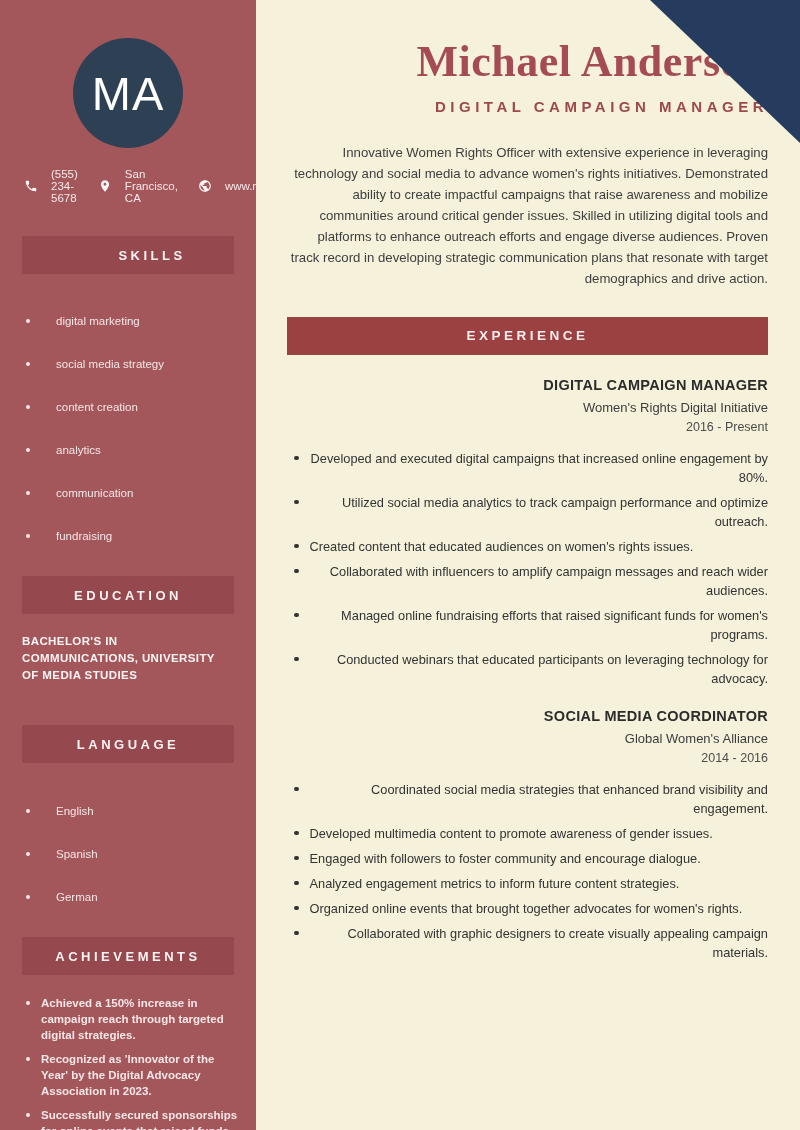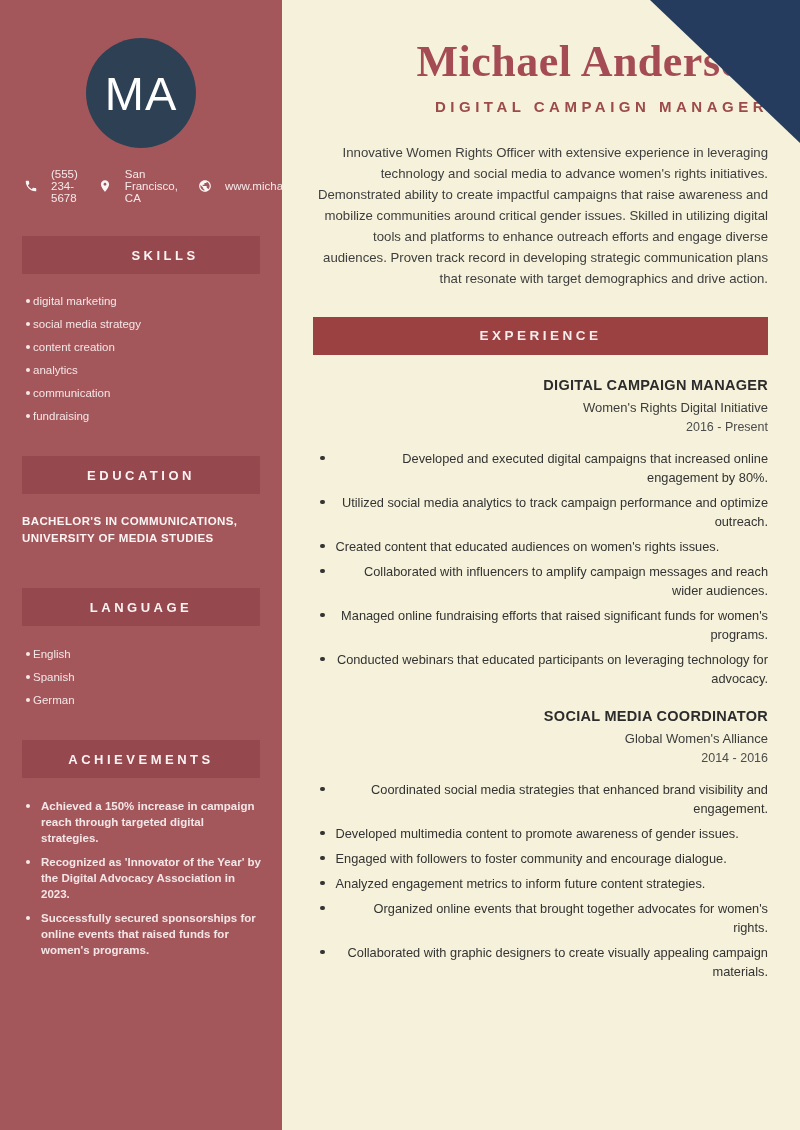--- a/index.html
+++ b/index.html
@@ -10,40 +10,40 @@
     --corner-navy:#253c5e;
     --avatar-bg:#2e4154;
     --name-color:#a54b53;
     --title-color:#9c4a4a;
   }
   *{margin:0;padding:0;box-sizing:border-box;}
   body{font-family:"Liberation Sans","DejaVu Sans",sans-serif;background:#fff;}
   .page{width:800px;height:1130px;display:flex;overflow:hidden;position:relative;}
 
   
-  .sidebar{width:282px;flex-shrink:0;background:var(--sidebar-bg);color:#f2e3e4;}
+  .sidebar{width:256px;flex-shrink:0;background:var(--sidebar-bg);color:#f2e3e4;}
   .avatar{width:110px;height:110px;border-radius:50%;background:var(--avatar-bg);
           margin:38px auto 0;display:flex;align-items:center;justify-content:center;}
   .avatar-initials{color:#fff;font-size:47px;font-weight:500;letter-spacing:1px;}
 
   .contact{list-style:none;margin-top:30px;padding:0 18px 0 24px;display:flex;gap:20px;}
   .contact-item{display:flex;align-items:center;gap:13px;height:16px;font-size:11.5px;color:#f6e9ea;}
   .cicon{width:14px;height:14px;flex-shrink:0;display:flex;}
   .cicon svg{width:14px;height:14px;fill:#fdf6f6;}
 
   .side-header{margin:0 22px;height:38px;background:var(--sidebar-box);
                display:flex;align-items:center;justify-content:center;
                font-size:13px;font-weight:bold;letter-spacing:3.5px;color:#fdf3f3;}
   .skills .side-header{margin-top:42px;padding-left:48px;}
   .education .side-header{margin-top:33px;}
   .language .side-header{margin-top:41px;}
   .achievements .side-header{margin-top:33px;}
 
   .side-list{list-style:none;margin:20px 20px 0 26px;display:flex;flex-direction:column;gap:9px;font-size:11.5px;}
-  .side-list li{display:flex;gap:3px;align-items:flex-start;min-height:14px;line-height:14px;color:#f4e6e7;}
+  .side-list li{display:flex;gap:26px;align-items:flex-start;min-height:14px;line-height:14px;color:#f4e6e7;margin-top:20px;}
   .language .side-list{margin-top:21px;}
   .dot{width:4px;height:4px;border-radius:50%;background:#f6e8e8;margin-top:5px;flex-shrink:0;}
 
   .edu-text{margin:19px 22px 0;font-size:11.5px;font-weight:bold;line-height:17px;
             letter-spacing:.4px;color:#fdf5f5;}
 
   .ach-list{list-style:none;margin:20px 18px 0 26px;display:flex;flex-direction:column;gap:8px;font-size:11.5px;font-weight:bold;}
   .ach-list li{display:flex;gap:11px;align-items:flex-start;line-height:16px;color:#f4e6e7;}
   .ach-list .dot{margin-top:6px;}
 

